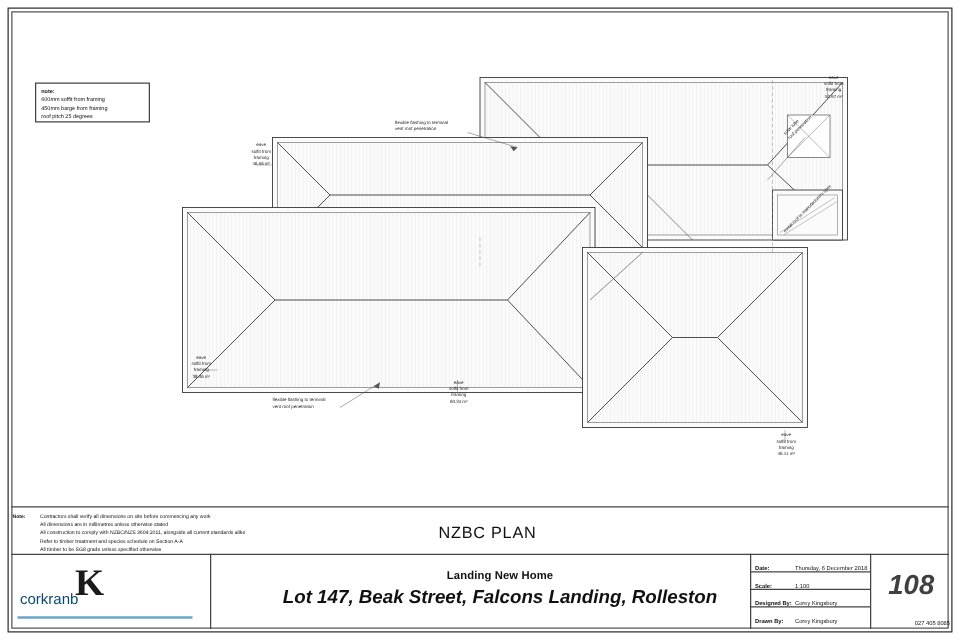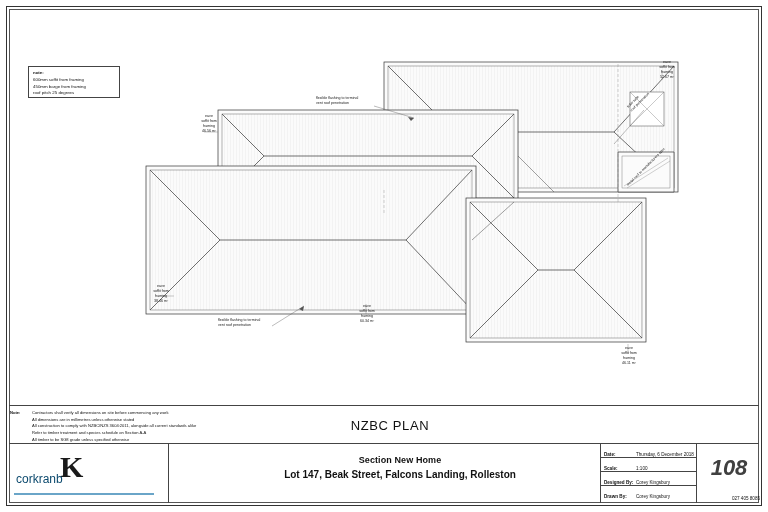--- a/index.html
+++ b/index.html
@@ -94,21 +94,21 @@
   }
   
   .tb-project {
     position: absolute;
     left: 200px; top: 455px;
     width: 400px;
     text-align: center;
     color: #111;
   }
   .tb-project .p1 { font-size: 9px; font-weight: bold; letter-spacing: .1px; }
-  .tb-project .p2 { font-size: 10px; font-weight: bold; margin-top: 4px; }
+  .tb-project .p2 { font-size: 15px; font-weight: bold; margin-top: 4px; font-style: italic; }
   .tb-grid {
     position: absolute;
     left: 604px; top: 447px;
     width: 96px;
     font-size: 4.6px;
     color: #111;
   }
   .tb-grid .r {
     display: flex;
     height: 14px;
@@ -354,21 +354,21 @@
   <div class="hline" style="left:9px; top:405px; width:750px;"></div>
   <div class="hline" style="left:9px; top:443px; width:750px;"></div>
   <div class="vline" style="left:168px; top:443px; height:60px;"></div>
   <div class="vline" style="left:600px; top:443px; height:60px;"></div>
   <div class="vline" style="left:696px; top:443px; height:60px;"></div>
   <div class="hline" style="left:600px; top:457px; width:96px;"></div>
   <div class="hline" style="left:600px; top:471px; width:96px;"></div>
   <div class="hline" style="left:600px; top:485px; width:96px;"></div>
 
   <div class="tb-project">
-    <div class="p1">Section New Home</div>
+    <div class="p1">Landing New Home</div>
     <div class="p2">Lot 147, Beak Street, Falcons Landing, Rolleston</div>
   </div>
 
   <div class="tb-grid">
     <div class="r">
       <div class="k">Date:</div>
       <div class="v">Thursday, 6 December 2018</div>
     </div>
     <div class="r">
       <div class="k">Scale:</div>

